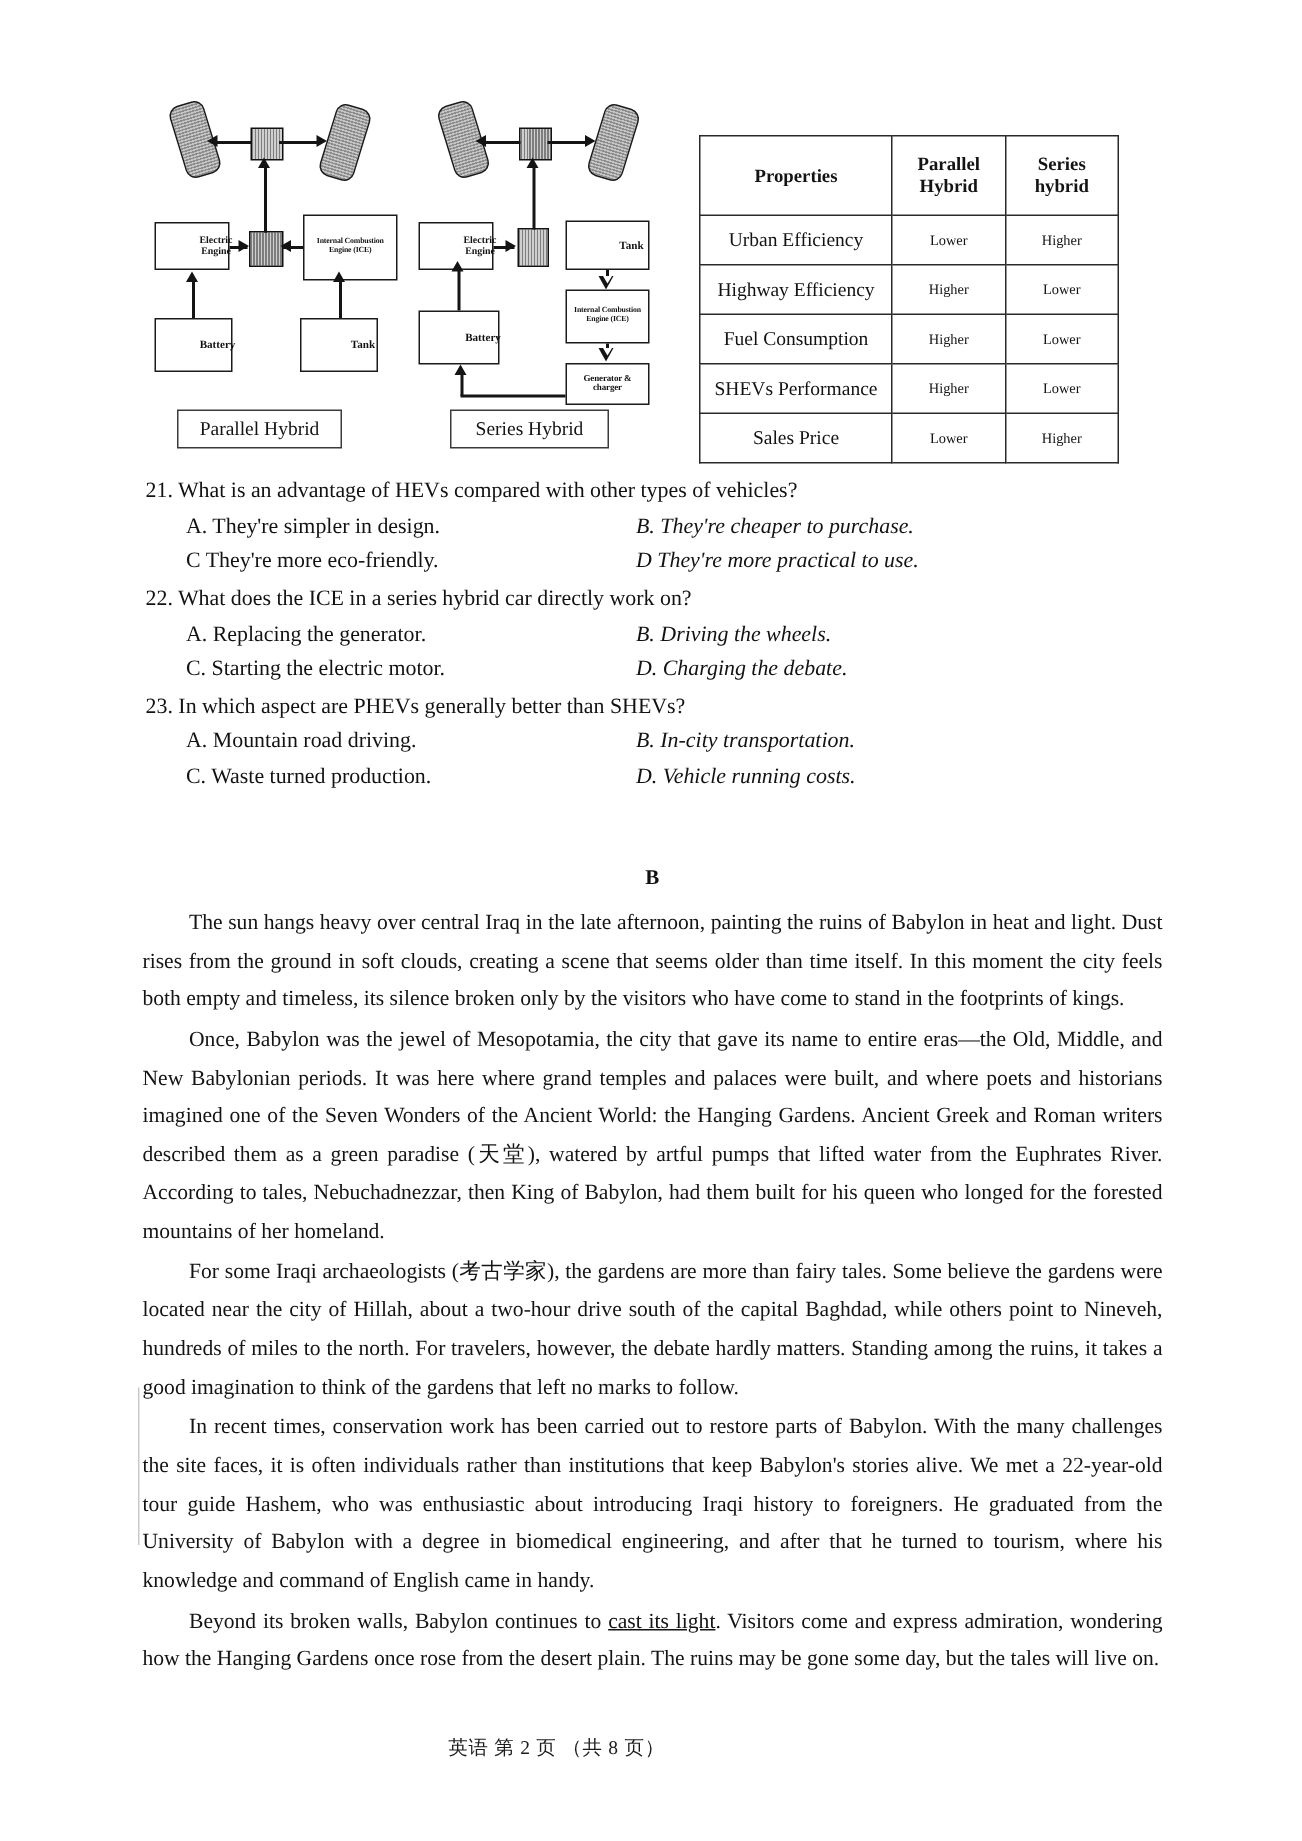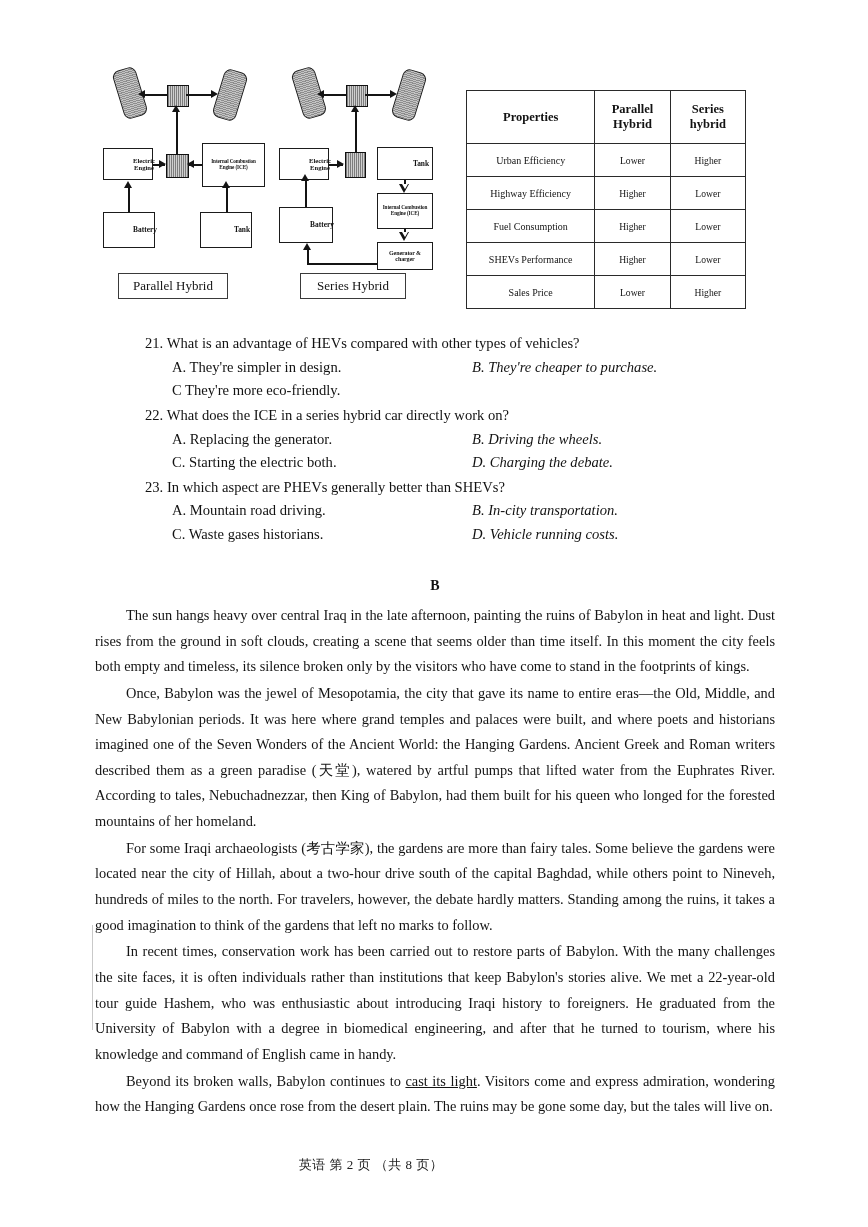--- a/index.html
+++ b/index.html
@@ -143,31 +143,30 @@
     font-size: 12.5px;
     line-height: 1.18;
     height: 48px;
     padding: 2px 3px;
   }
   #properties-table tbody td {
     font-size: 9.6px;
     height: 30px;
     padding: 1px 3px;
   }
-  #properties-table tbody td:first-child { font-size: 10px; }
+  #properties-table tbody td:first-child { font-size: 13px; }
 
   
   #questions {
     position: absolute;
     left: 97px;
-    top: 332px;
+    top: 316px;
     width: 690px;
     font-size: 14.6px;
     color: #121212;
-    margin-left: 48px;
   }
   .q-block { margin-bottom: 1px; }
   .q-stem {
     line-height: 1.62;
     white-space: nowrap;
   }
   .q-options {
     display: flex;
     line-height: 1.62;
     padding-left: 27px;
@@ -366,43 +365,44 @@
 <div id="questions">
 
   <div class="q-block">
     <div class="q-stem">21. What is an advantage of HEVs compared with other types of vehicles?</div>
     <div class="q-options">
       <span class="opt opt-a">A. They're simpler in design.</span>
       <span class="opt opt-b">B. They're cheaper to purchase.</span>
     </div>
     <div class="q-options">
       <span class="opt opt-c">C  They're more eco-friendly.</span>
+      <span class="opt opt-d">D  They're more practical to use.</span>
     </div>
   </div>
 
   <div class="q-block">
     <div class="q-stem">22. What does the ICE in a series hybrid car directly work on?</div>
     <div class="q-options">
       <span class="opt opt-a">A. Replacing the generator.</span>
       <span class="opt opt-b">B. Driving the wheels.</span>
     </div>
     <div class="q-options">
-      <span class="opt opt-c">C. Starting the electric both.</span>
+      <span class="opt opt-c">C. Starting the electric motor.</span>
       <span class="opt opt-d">D. Charging the debate.</span>
     </div>
   </div>
 
   <div class="q-block">
     <div class="q-stem">23. In which aspect are PHEVs generally better than SHEVs?</div>
     <div class="q-options">
       <span class="opt opt-a">A. Mountain road driving.</span>
       <span class="opt opt-b">B. In-city transportation.</span>
     </div>
     <div class="q-options">
-      <span class="opt opt-c">C. Waste gases historians.</span>
+      <span class="opt opt-c">C. Waste turned production.</span>
       <span class="opt opt-d">D. Vehicle running costs.</span>
     </div>
   </div>
 </div>
 
 <div id="passage">
   <div id="section-letter">B</div>
 
   <p class="para">The sun hangs heavy over central Iraq in the late afternoon, painting the ruins of Babylon in heat and light. Dust rises from the ground in soft clouds, creating a scene that seems older than time itself. In this moment the city feels both empty and timeless, its silence broken only by the visitors who have come to stand in the footprints of kings.</p>
   <p class="para">Once, Babylon was the jewel of Mesopotamia, the city that gave its name to entire eras—the Old, Middle, and New Babylonian periods. It was here where grand temples and palaces were built, and where poets and historians imagined one of the Seven Wonders of the Ancient World: the Hanging Gardens. Ancient Greek and Roman writers described them as a green paradise (天堂), watered by artful pumps that lifted water from the Euphrates River. According to tales, Nebuchadnezzar, then King of Babylon, had them built for his queen who longed for the forested mountains of her homeland.</p>

